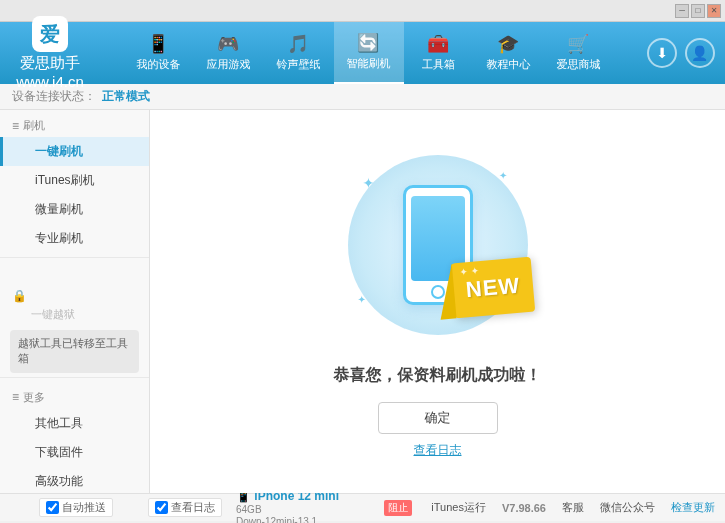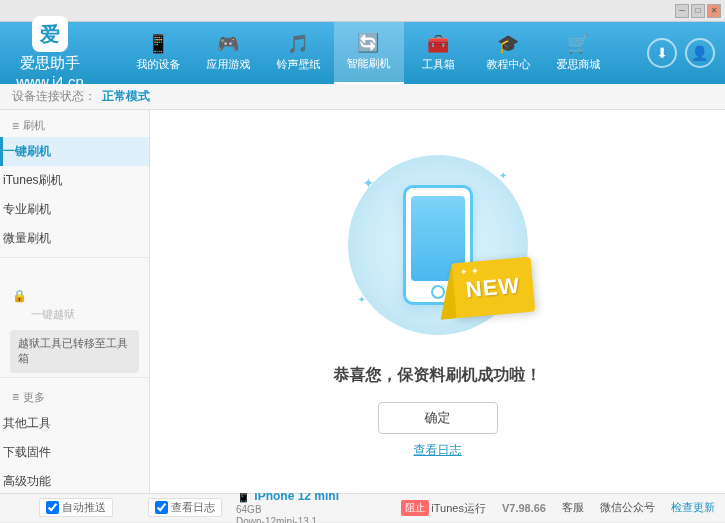--- a/index.html
+++ b/index.html
@@ -159,21 +159,21 @@
       align-items: center;
       padding: 8px 12px 4px 12px;
       color: #888;
       font-size: 11px;
       gap: 4px;
     }
     .sidebar-section-icon {
       font-size: 12px;
     }
     .sidebar-item {
-      padding: 6px 0;
+      padding: 6px 32px;
       cursor: pointer;
       color: #444;
       font-size: 12px;
       border-left: 3px solid transparent;
     }
     .sidebar-item.active {
       background: #dff0fa;
       color: #2196c8;
       border-left: 3px solid #2196c8;
       font-weight: bold;
@@ -385,22 +385,22 @@
     .bottom-link {
       color: #555;
       cursor: pointer;
     }
     .bottom-link.highlight {
       color: #2196c8;
       cursor: pointer;
     }
     .bottom-itunes {
       display: flex;
-      align-items: flex-end;
-      gap: 2px;
+      align-items: flex-start;
+      gap: 19px;
       color: #555;
       font-size: 11px;
       padding-left: 24px;
     }
     .stop-btn {
       background: #ff6b6b;
       color: white;
       border: none;
       border-radius: 2px;
       padding: 1px 4px;
@@ -483,24 +483,24 @@
       <span class="sidebar-section-icon">≡</span>
       <span>刷机</span>
     </div>
     <div class="sidebar-item active">
       <span>一键刷机</span>
     </div>
     <div class="sidebar-item">
       <span>iTunes刷机</span>
     </div>
     <div class="sidebar-item">
+      <span>微量刷机</span>
+    </div>
+    <div class="sidebar-item">
       <span>专业刷机</span>
-    </div>
-    <div class="sidebar-item">
-      <span>微量刷机</span>
     </div>
 
     <div class="sidebar-divider"></div>
 
     <div class="sidebar-section-header">
       <span class="sidebar-section-icon">🔒</span>
       <span style="color:#bbb;margin-top:37px;">一键越狱</span>
     </div>
     <div class="sidebar-notice">
       <span>越狱工具已转移至工具箱</span>

